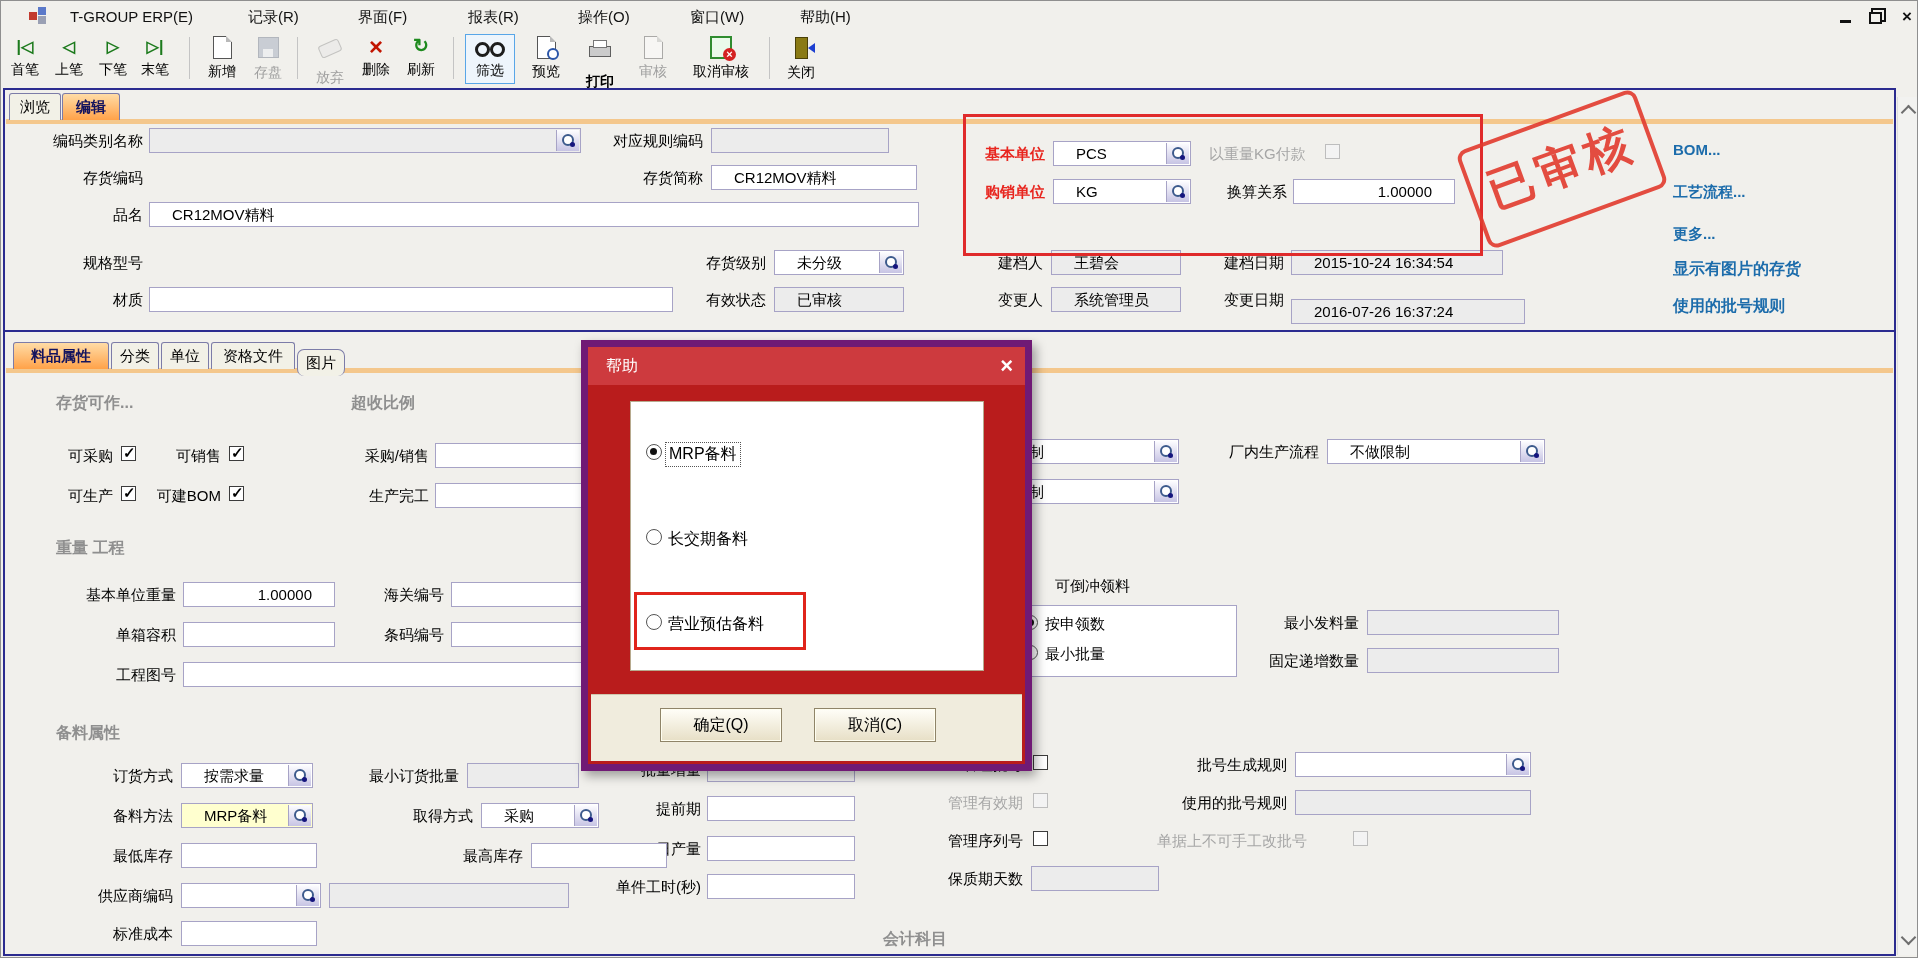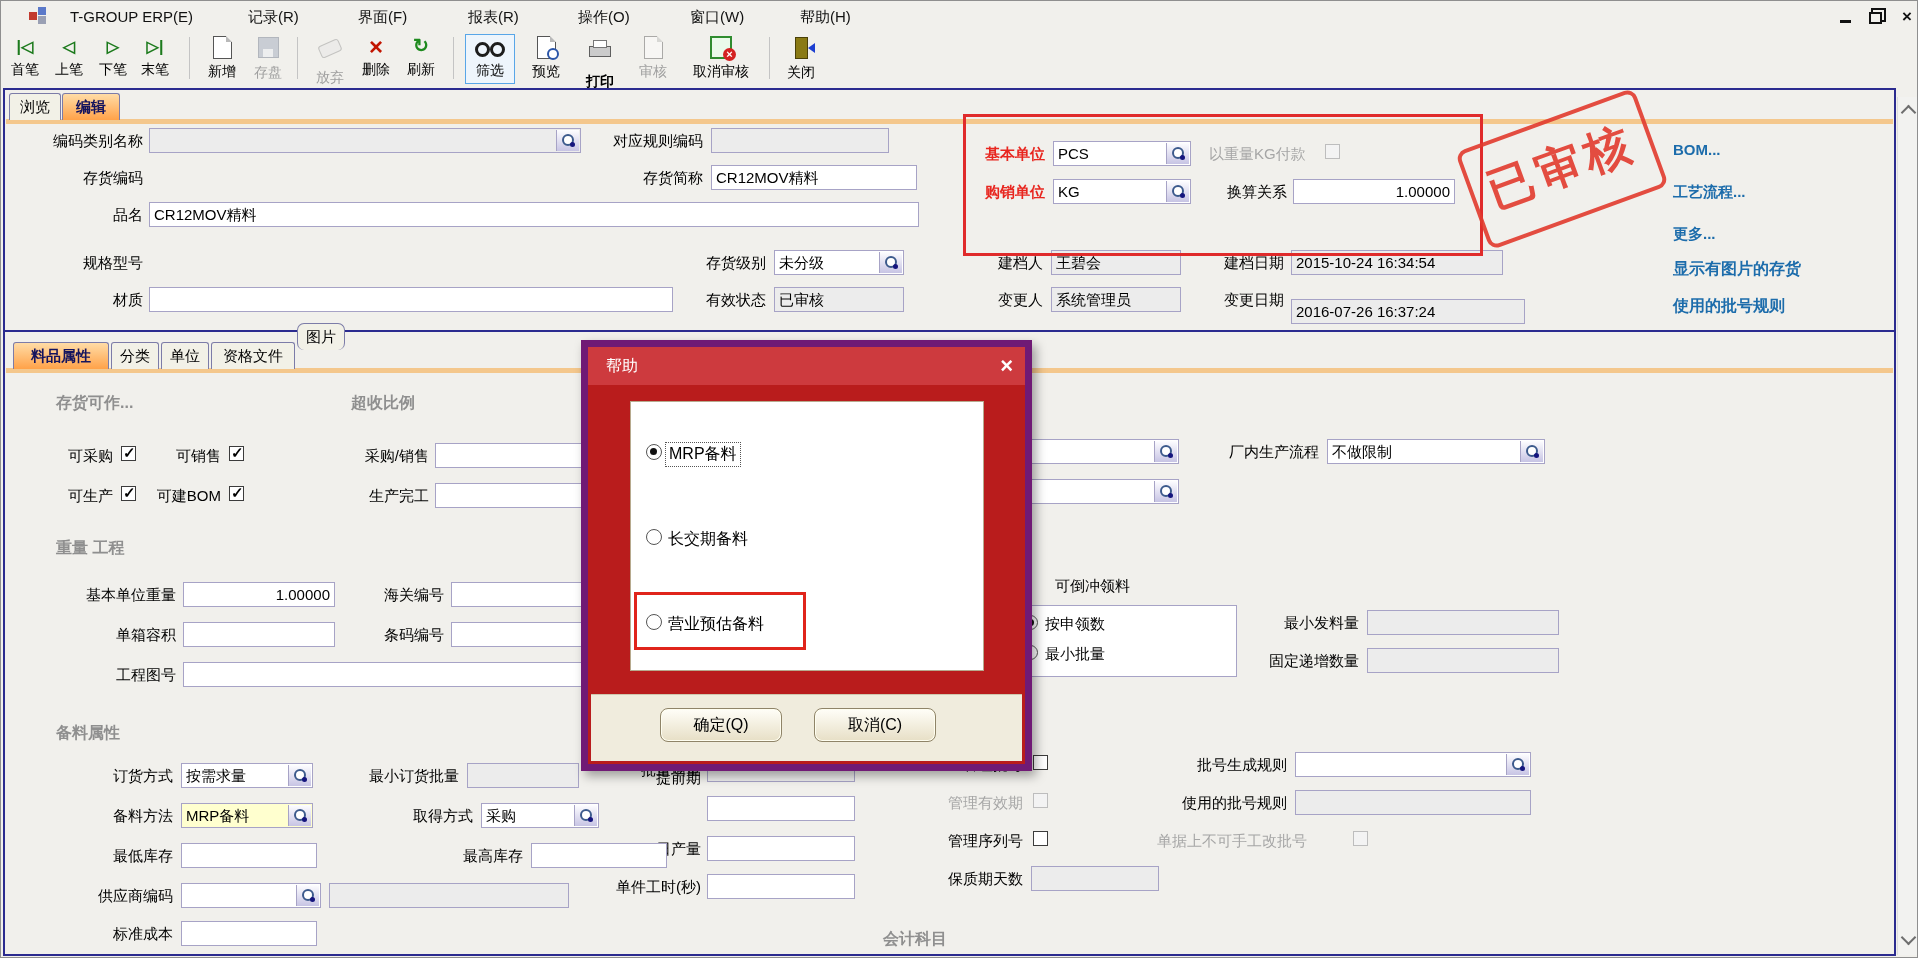--- a/index.html
+++ b/index.html
@@ -42,21 +42,21 @@
   .tab.active{background:linear-gradient(#ffdca6,#ffa249);font-weight:bold;color:#14145e;z-index:3;}
   .tabline{position:absolute;height:5px;background:#f4c78c;z-index:1;}
   .navline{position:absolute;background:#2b2b8f;}
   .panelborder{position:absolute;left:2px;top:87px;width:1893px;height:868px;border:2px solid #2b2b8f;box-sizing:border-box;pointer-events:none;z-index:0;}
   
   .lbl{position:absolute;font-size:15px;color:#000;white-space:nowrap;}
   .lbl.r{text-align:right;}
   .lbl.red{color:#e8261f;font-weight:bold;}
   .lbl.gray{color:#a6a6a6;}
   .sec{position:absolute;font-size:16px;font-weight:bold;color:#8f8f8f;white-space:nowrap;}
-  .fld{position:absolute;height:25px;box-sizing:border-box;border:1px solid #a7a3c6;background:#fff;font-size:15px;padding:3px 4px;white-space:nowrap;overflow:hidden;z-index:1;}
+  .fld{position:absolute;height:25px;box-sizing:border-box;border:1px solid #a7a3c6;background:#fff;font-size:15px;padding:3px 22px;white-space:nowrap;overflow:hidden;z-index:1;}
   .fld.gray{background:#ececec;}
   .fld.yellow{background:#ffffcf;}
   .fld.num{text-align:right;}
   .lkp{position:absolute;right:1px;top:1px;bottom:1px;width:22px;background:linear-gradient(#fdfdff,#c7c4e4);border-left:1px solid #a7a3c6;}
   .lkp::before{content:"";position:absolute;left:5px;top:4px;width:8px;height:8px;border:2px solid #3c5a8c;border-radius:50%;background:#fff;}
   .lkp::after{content:"";position:absolute;left:13px;top:12px;width:5px;height:5px;background:#15157e;border-radius:50%;}
   .cb{position:absolute;width:15px;height:15px;box-sizing:border-box;border:1px solid #3c3c3c;background:#fff;z-index:1;}
   .cb.checked::after{content:"✓";position:absolute;left:1px;top:-3px;font-size:15px;font-weight:bold;color:#000;}
   .cb.disabled{border-color:#bdbdbd;background:#f3f3f3;}
   .radio{position:absolute;width:15px;height:15px;border:1px solid #555;border-radius:50%;background:#fff;box-sizing:border-box;z-index:1;}
@@ -67,21 +67,21 @@
   .radiopanel{position:absolute;background:#fff;border:1px solid #a7a3c6;box-sizing:border-box;}
   
   .dlg{position:absolute;left:580px;top:339px;width:437px;height:417px;background:#b91c1c;border:7px solid #701a75;box-shadow:4px 5px 10px rgba(0,0,0,.35);z-index:10;}
   .dlg-title{position:absolute;left:0;top:0;right:0;height:38px;background:#cd3a3e;color:#fff;font-size:16px;line-height:38px;padding-left:18px;box-sizing:border-box;}
   .dlg-close{position:absolute;right:12px;top:6px;color:#fff;font-size:22px;font-weight:bold;line-height:26px;}
   .dlg-list{position:absolute;left:42px;top:54px;width:352px;height:268px;background:#fff;border:1px solid #b7aa8e;}
   .dlg-opt-label{position:absolute;font-size:16px;color:#000;white-space:nowrap;}
   .dlg-opt-label.focus{outline:1px dotted #555;padding:1px 3px;}
   .dlg-redbox{position:absolute;border:3px solid #e0241b;box-sizing:border-box;}
   .dlg-footer{position:absolute;left:3px;right:3px;bottom:3px;height:66px;border-top:1px solid #cfc7ae;background:#f0ecdd;}
-  .dlg-btn{position:absolute;height:34px;width:122px;background:linear-gradient(#fffef8,#e7dfc6);border:1px solid #8f8468;border-radius:8px;font-size:16px;text-align:center;line-height:32px;box-shadow:inset 0 0 0 1px #fffef0;box-sizing:border-box;}
+  .dlg-btn{position:absolute;height:34px;width:122px;background:linear-gradient(#fffef8,#e7dfc6);border:1px solid #8f8468;border-radius:0;font-size:16px;text-align:center;line-height:32px;box-shadow:inset 0 0 0 1px #fffef0;box-sizing:border-box;}
   
   .sbar{position:absolute;left:1896px;top:96px;width:20px;height:858px;background:#f2f2f0;border-left:1px solid #dcdcdc;z-index:5;}
   .schev{position:absolute;left:5px;width:9px;height:9px;border-right:2px solid #6e6e6e;border-bottom:2px solid #6e6e6e;}
   .schev.up{top:10px;transform:rotate(-135deg);}
   .schev.down{bottom:12px;transform:rotate(45deg);}
 </style>
 </head>
 <body>
 
 <div id="app">
@@ -236,21 +236,21 @@
   <div class="link" style="left:1672px;top:224px;font-size:15px;">更多...</div>
   <div class="link" style="left:1672px;top:258px;">显示有图片的存货</div>
   <div class="link" style="left:1672px;top:295px;">使用的批号规则</div>
 
   <div class="navline" style="left:4px;top:329px;width:1889px;height:2px;"></div>
 
   <div class="tab active" style="left:12px;top:341px;width:96px;">料品属性</div>
   <div class="tab" style="left:110px;top:341px;width:48px;">分类</div>
   <div class="tab" style="left:160px;top:341px;width:48px;">单位</div>
   <div class="tab" style="left:210px;top:341px;width:84px;">资格文件</div>
-  <div class="tab" style="left:296px;top:322px;width:48px;border-radius:7px;">图片</div>
+  <div class="tab" style="left:296px;top:348px;width:48px;border-radius:7px;">图片</div>
   <div class="tabline" style="left:5px;top:367px;width:1887px;"></div>
 
   <div class="sec" style="left:55px;top:392px;">存货可作...</div>
   <div class="sec" style="left:350px;top:392px;">超收比例</div>
   <div class="sec" style="left:55px;top:537px;">重量 工程</div>
   <div class="sec" style="left:55px;top:722px;">备料属性</div>
   <div class="sec" style="left:882px;top:928px;">会计科目</div>
 
   <div class="lbl r" style="left:52px;top:446px;width:60px;">可采购</div>
   <div class="cb checked" style="left:120px;top:445px;"></div>
@@ -313,21 +313,21 @@
   <div class="fld" style="left:180px;top:882px;width:140px;">
       <span class="lkp"></span>
     </div>
   <div class="fld gray" style="left:328px;top:882px;width:240px;"></div>
 
   <div class="lbl r" style="left:102px;top:924px;width:70px;">标准成本</div>
   <div class="fld" style="left:180px;top:920px;width:136px;"></div>
 
   <div class="lbl r" style="left:620px;top:760px;width:80px;">批量增量</div>
   <div class="fld gray" style="left:706px;top:756px;width:148px;"></div>
-  <div class="lbl r" style="left:636px;top:768px;width:64px;">提前期</div>
+  <div class="lbl r" style="left:636px;top:799px;width:64px;">提前期</div>
   <div class="fld" style="left:706px;top:795px;width:148px;"></div>
   <div class="lbl r" style="left:636px;top:839px;width:64px;">日产量</div>
   <div class="fld" style="left:706px;top:835px;width:148px;"></div>
   <div class="lbl r" style="left:582px;top:877px;width:118px;">单件工时(秒)</div>
   <div class="fld" style="left:706px;top:873px;width:148px;"></div>
 
   <div class="lbl r" style="left:946px;top:755px;width:76px;">管理批号</div>
   <div class="cb" style="left:1032px;top:754px;"></div>
   <div class="lbl r" style="left:1170px;top:755px;width:116px;">批号生成规则</div>
   <div class="fld" style="left:1294px;top:751px;width:236px;">

